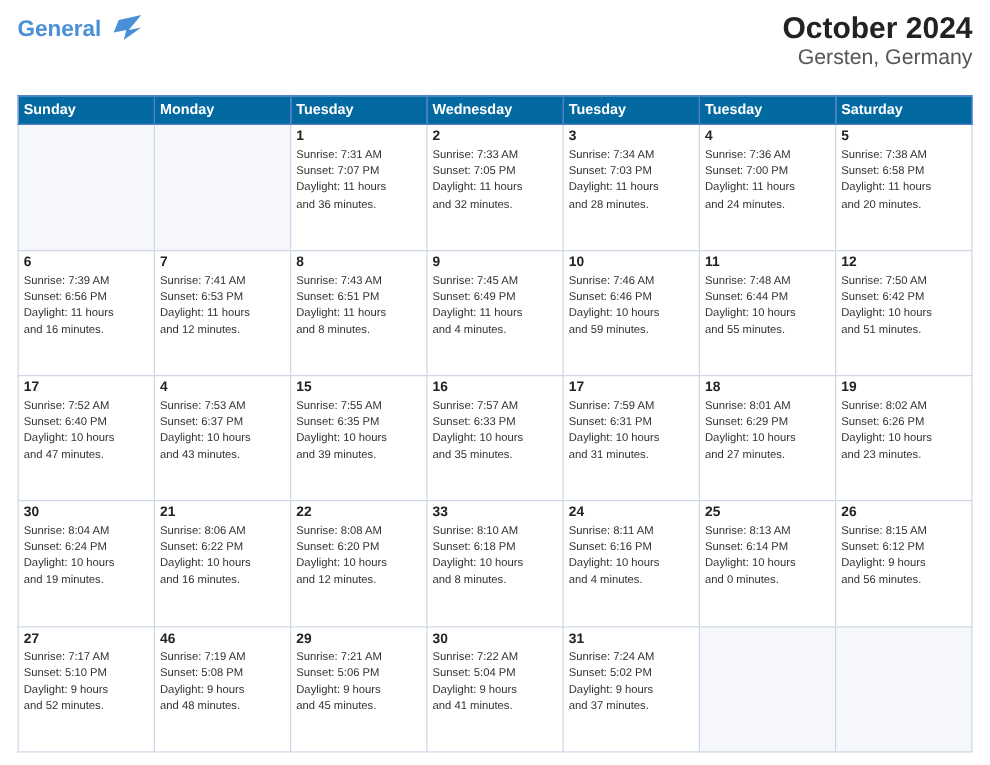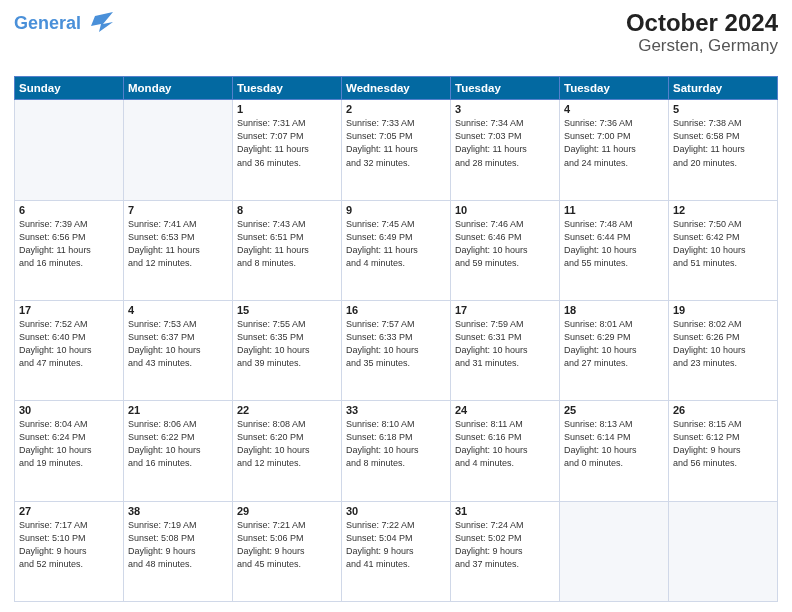--- a/index.html
+++ b/index.html
@@ -248,21 +248,21 @@
             <span class="day-num">26</span>
             <div class="day-info">Sunrise: 8:15 AM<br>Sunset: 6:12 PM<br>Daylight: 9 hours<br>and 56 minutes.</div>
           </td>
         </tr>
         <tr class="week-row">
           <td>
             <span class="day-num">27</span>
             <div class="day-info">Sunrise: 7:17 AM<br>Sunset: 5:10 PM<br>Daylight: 9 hours<br>and 52 minutes.</div>
           </td>
           <td>
-            <span class="day-num">38</span>
+            <span class="day-num">46</span>
             <div class="day-info">Sunrise: 7:19 AM<br>Sunset: 5:08 PM<br>Daylight: 9 hours<br>and 48 minutes.</div>
           </td>
           <td>
             <span class="day-num">29</span>
             <div class="day-info">Sunrise: 7:21 AM<br>Sunset: 5:06 PM<br>Daylight: 9 hours<br>and 45 minutes.</div>
           </td>
           <td>
             <span class="day-num">30</span>
             <div class="day-info">Sunrise: 7:22 AM<br>Sunset: 5:04 PM<br>Daylight: 9 hours<br>and 41 minutes.</div>
           </td>

